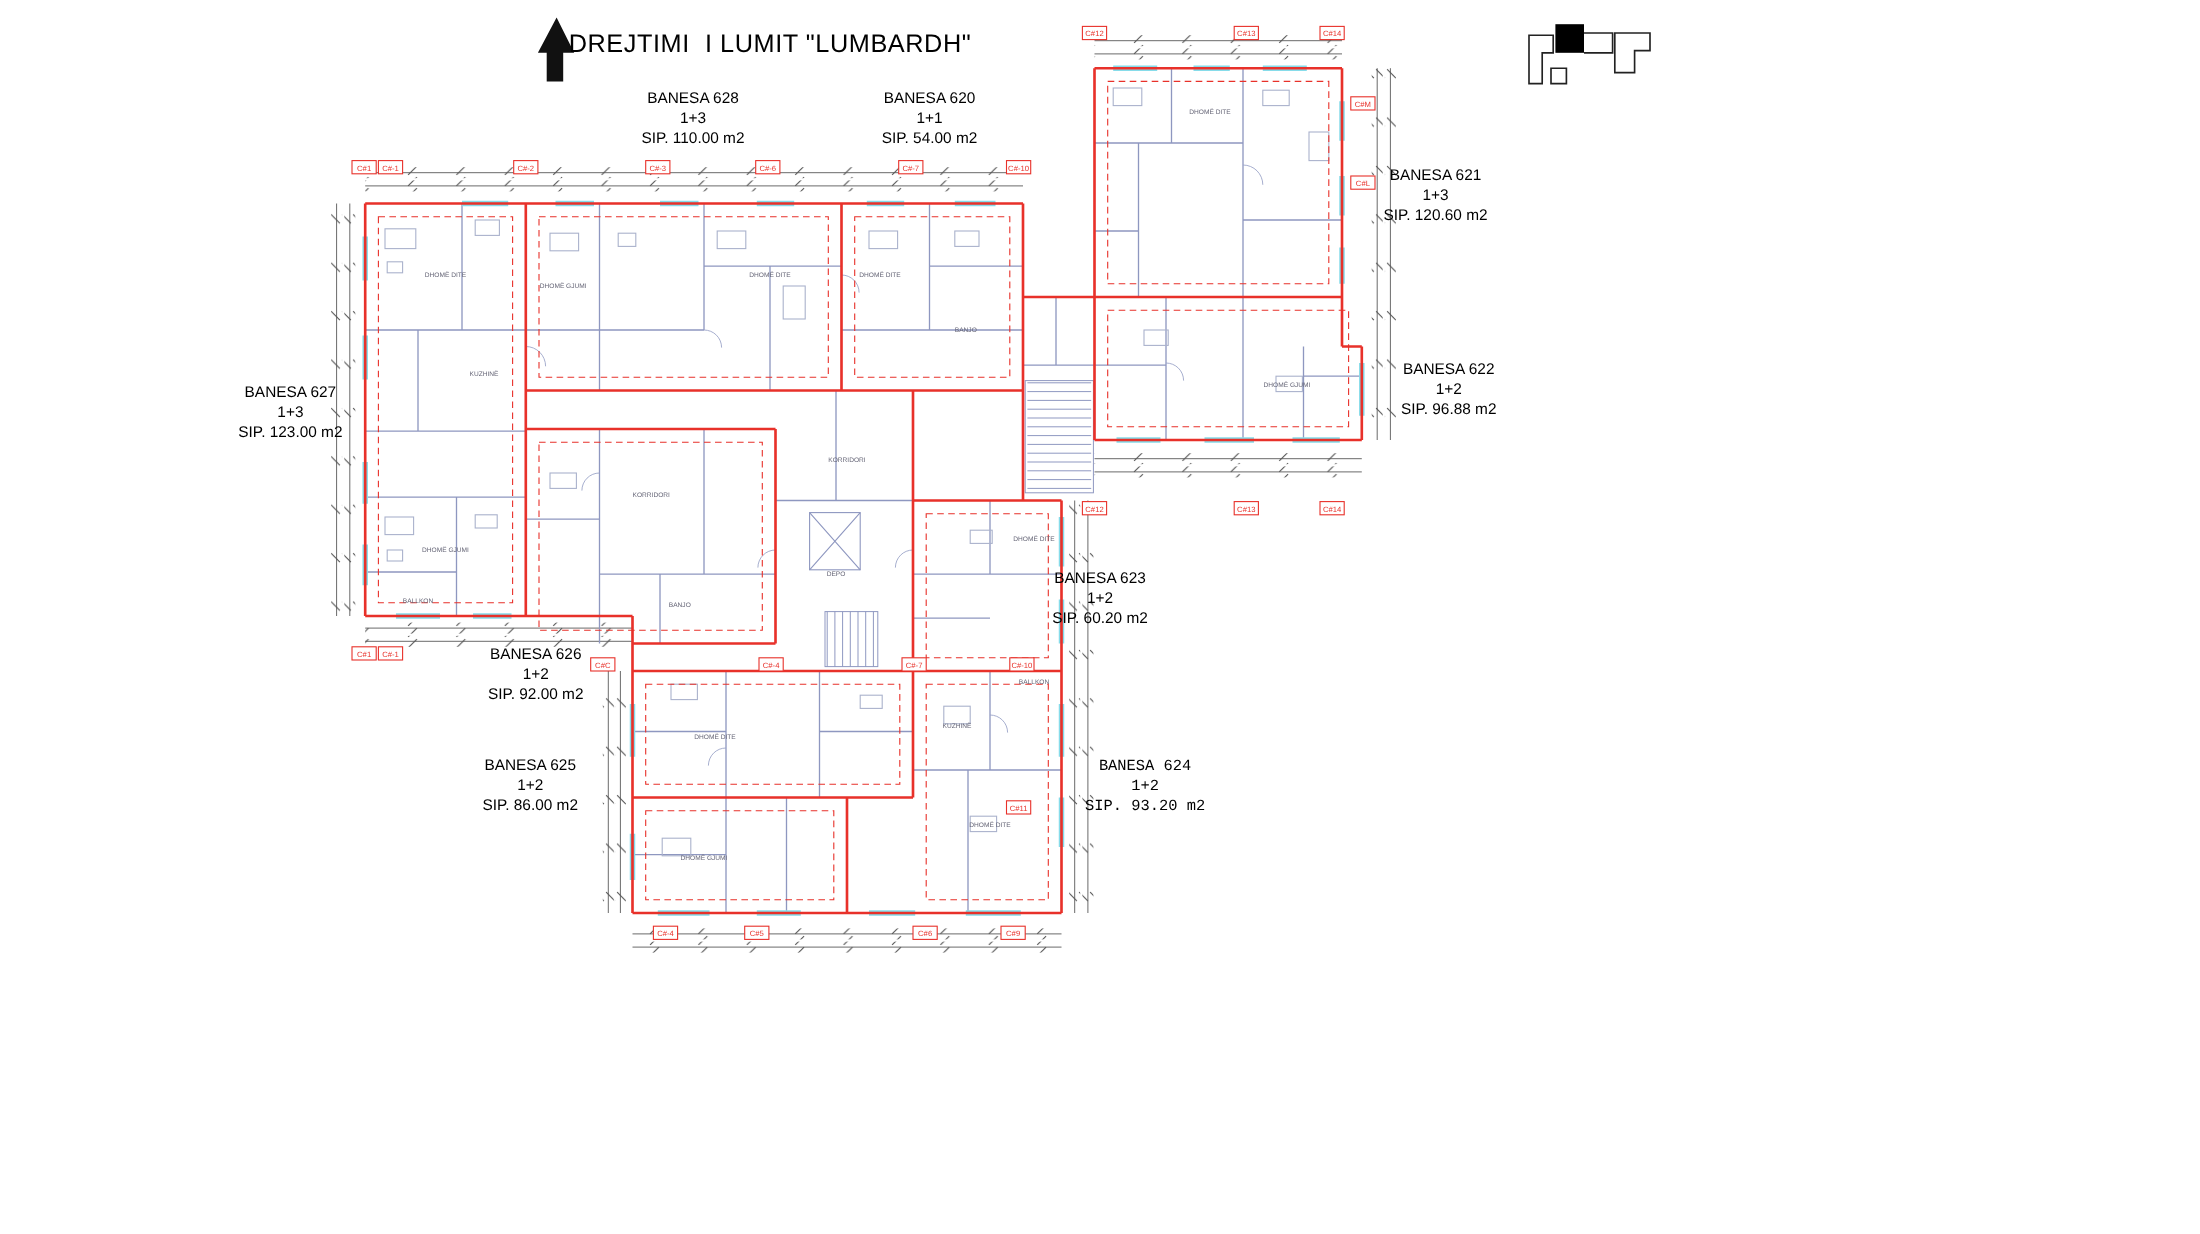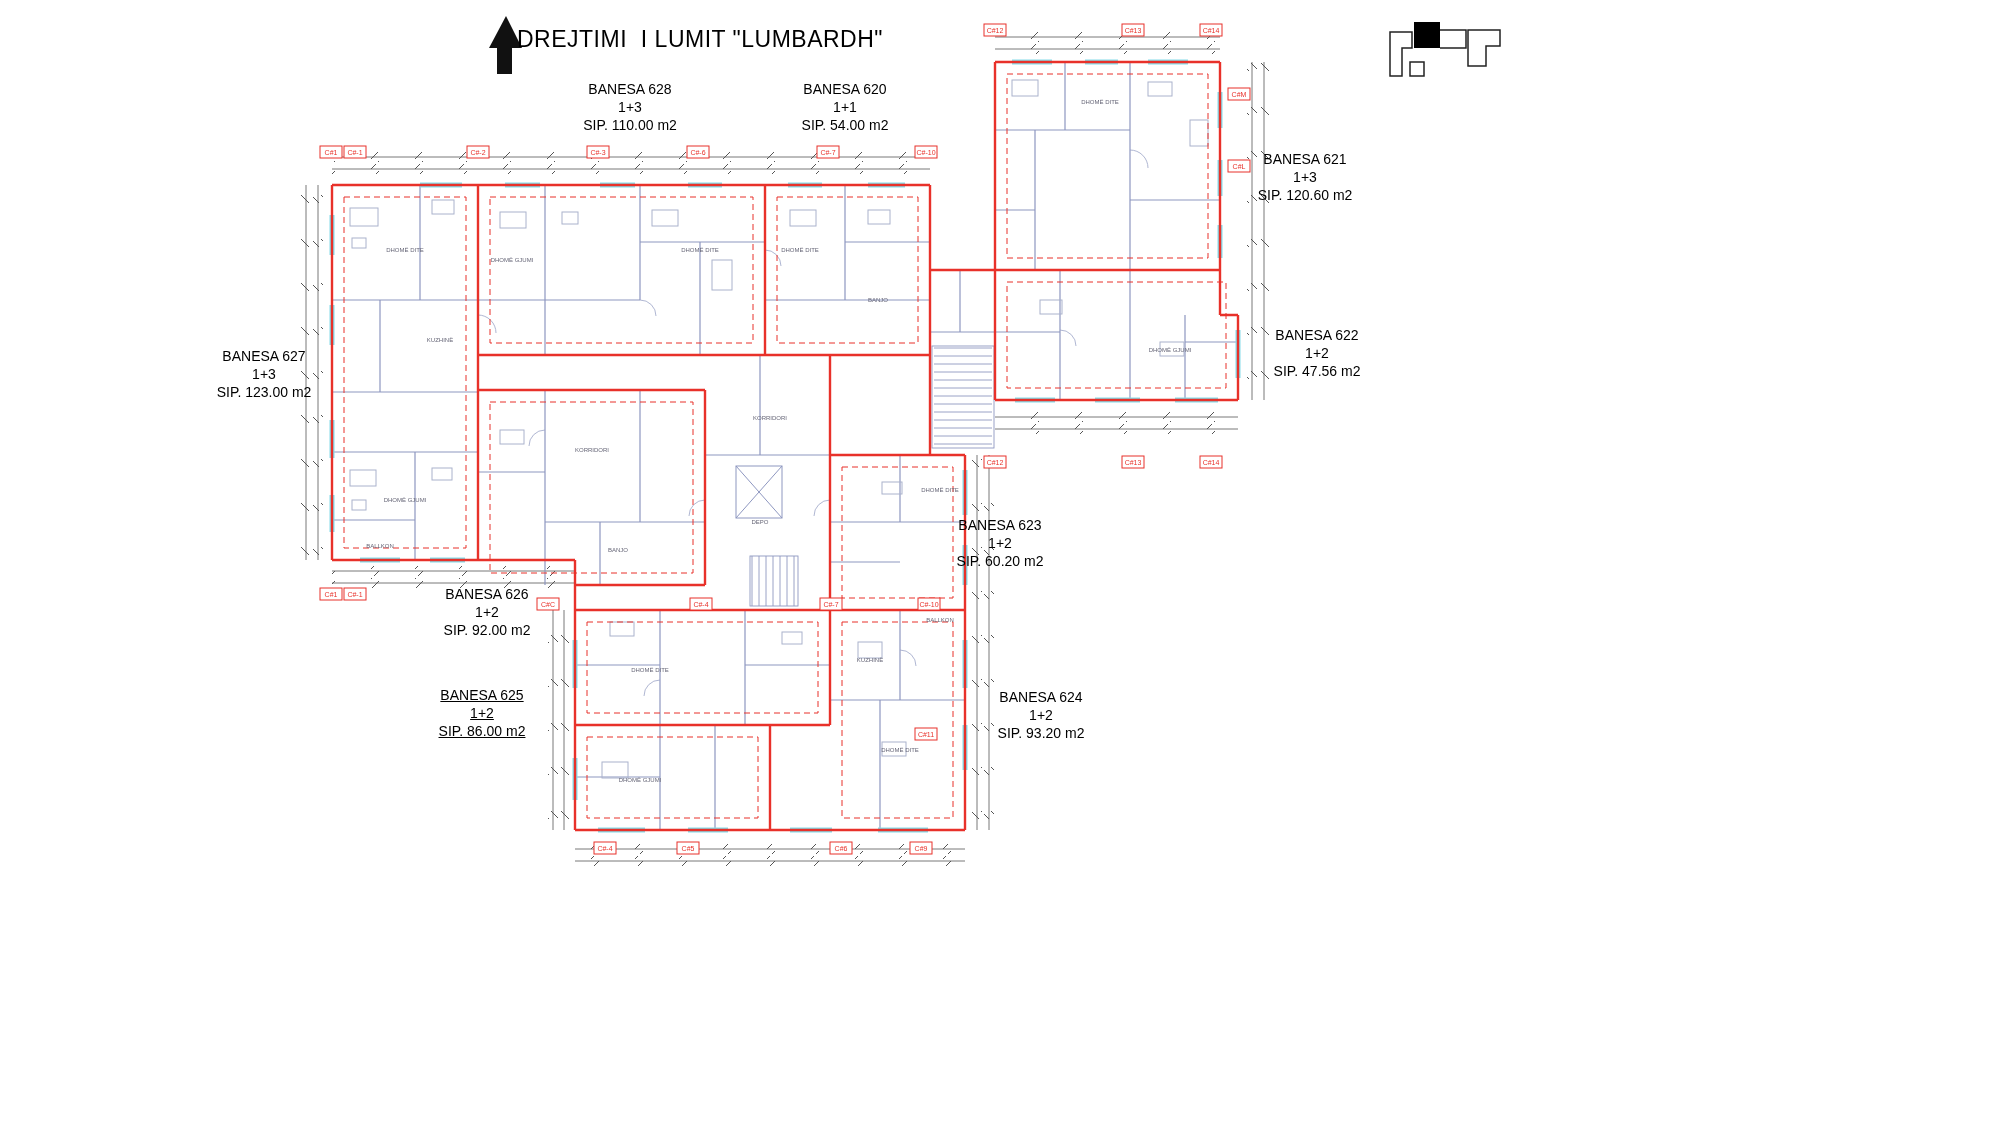--- a/index.html
+++ b/index.html
@@ -317,41 +317,41 @@
   <div>SIP. 54.00 m2</div>
 </div>
 <div class="apt" style="left:1305px;top:128px;margin-top:22px;">
   <div>BANESA 621</div>
   <div>1+3</div>
   <div>SIP. 120.60 m2</div>
 </div>
 <div class="apt" style="left:1305px;top:326px;margin-left:12px;">
   <div>BANESA 622</div>
   <div>1+2</div>
-  <div>SIP. 47.56 m2</div>
+  <div>SIP. 96.88 m2</div>
 </div>
 <div class="apt" style="left:264px;top:347px;">
   <div>BANESA 627</div>
   <div>1+3</div>
   <div>SIP. 123.00 m2</div>
 </div>
 <div class="apt" style="left:1000px;top:516px;">
   <div>BANESA 623</div>
   <div>1+2</div>
   <div>SIP. 60.20 m2</div>
 </div>
 <div class="apt" style="left:487px;top:585px;">
   <div>BANESA 626</div>
   <div>1+2</div>
   <div>SIP. 92.00 m2</div>
 </div>
-<div class="apt" style="left:482px;top:686px;text-decoration:underline;">
+<div class="apt" style="left:482px;top:686px;">
   <div>BANESA 625</div>
   <div>1+2</div>
   <div>SIP. 86.00 m2</div>
 </div>
-<div class="apt" style="left:1041px;top:688px;">
+<div class="apt" style="left:1041px;top:688px;font-family:Liberation Mono, monospace;">
   <div>BANESA 624</div>
   <div>1+2</div>
   <div>SIP. 93.20 m2</div>
 </div>
 
 </div>
 
 </body></html>

